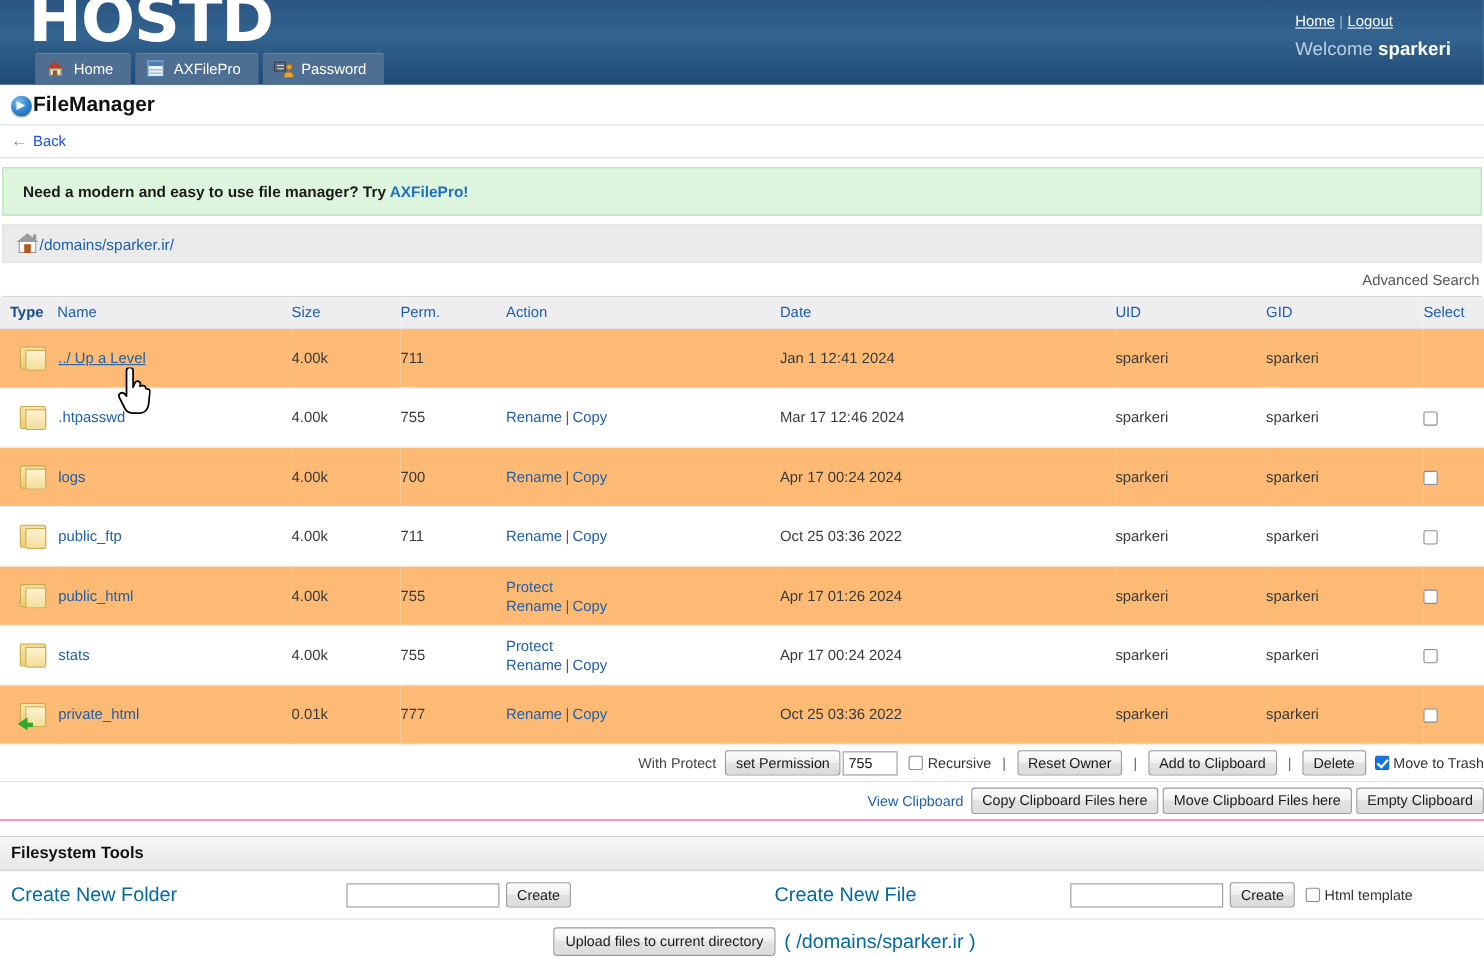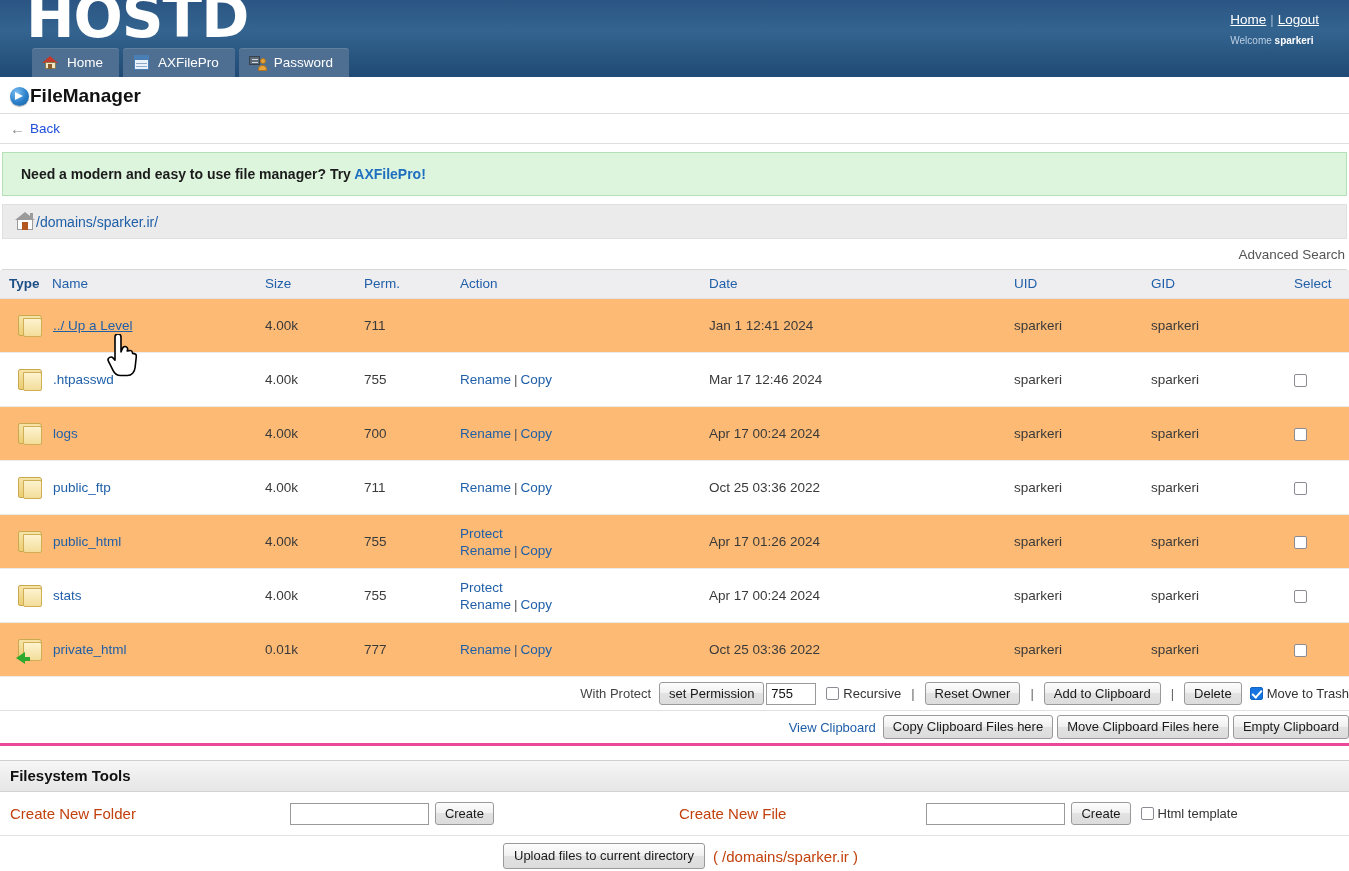--- a/index.html
+++ b/index.html
@@ -38,21 +38,21 @@
     top: 12px;
     color: #c3d4e6;
     font-size: 13px;
   }
   #header-links a {
     color: #ffffff;
     text-decoration: underline;
     font-size: 13.5px;
   }
   #header-links .sep { color: #9fb8d0; padding: 0 4px; }
-  #welcome { margin-top: 8px; color: #bcd0e4; font-size: 10px; }
+  #welcome { margin-top: 8px; color: #bcd0e4; font-size: 17px; }
   #welcome b { color: #ffffff; }
 
   
   #tabs {
     position: absolute;
     left: 32px;
     bottom: 0;
     display: flex;
     align-items: flex-end;
   }
@@ -327,21 +327,21 @@
     display: flex; align-items: center; justify-content: flex-end;
     height: 34px;
     border-bottom: 1px solid #e0e0e0;
     background: #ffffff;
     padding-right: 0;
     white-space: nowrap;
   }
   #clipbar {
     display: flex; align-items: center; justify-content: flex-end;
     height: 35px;
-    border-bottom: 3px solid #ec4899;
+    border-bottom: 1px solid #ec4899;
     background: #ffffff;
     white-space: nowrap;
   }
   .lbl-plain { color: #444; font-size: 13px; margin-right: 8px; }
   .btn {
     font-family: "Liberation Sans", sans-serif;
     font-size: 13px;
     color: #1a1a1a;
     background: linear-gradient(to bottom, #fdfdfd 0%, #f0f0f0 48%, #e2e2e2 50%, #dcdcdc 100%);
     border: 1px solid #9a9a9a;
@@ -381,21 +381,21 @@
     display: flex; align-items: center;
     height: 44px;
     border-bottom: 1px solid #e2e2e2;
     padding-left: 10px;
   }
   #fsrow2 {
     display: flex; align-items: center;
     height: 40px;
     padding-left: 10px;
   }
-  .fs-label { font-size: 15px; color: #c2410c; }
+  .fs-label { font-size: 18px; color: #0369a1; }
   .tiny-label { font-size: 10.5px; color: #333; margin-left: 4px; }
 </style>
 </head>
 <body>
 
 <div id="header">
   <div id="logo">HOSTD</div>
 
   <div id="header-links">
     <div>

